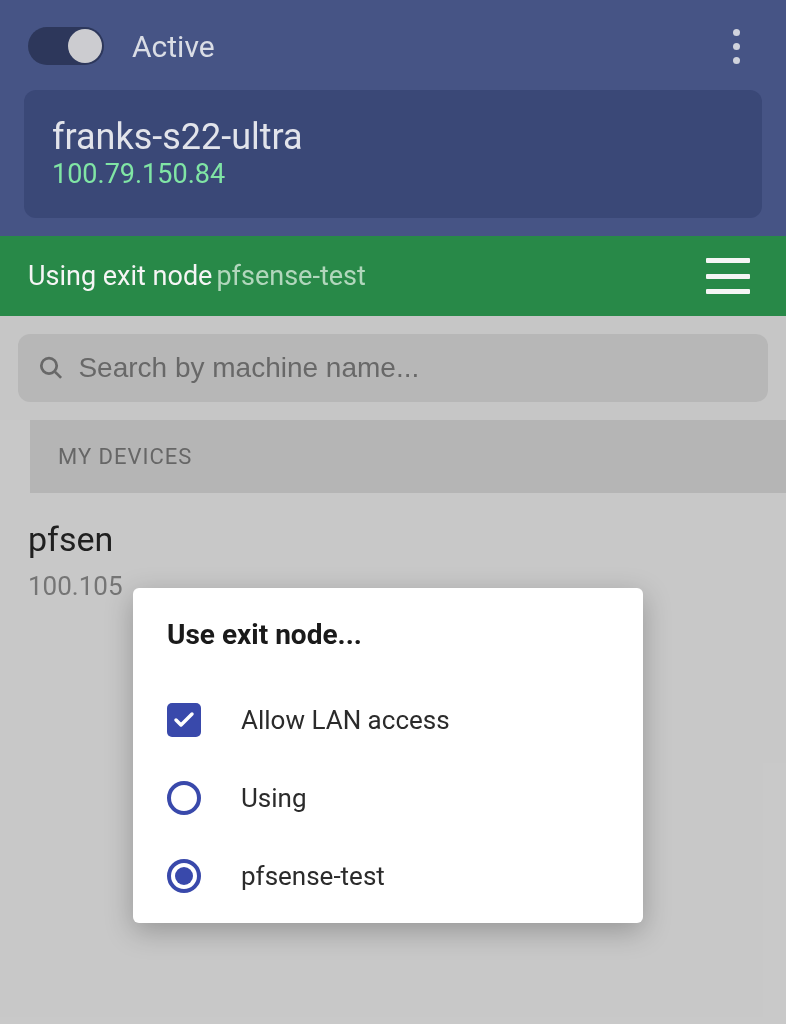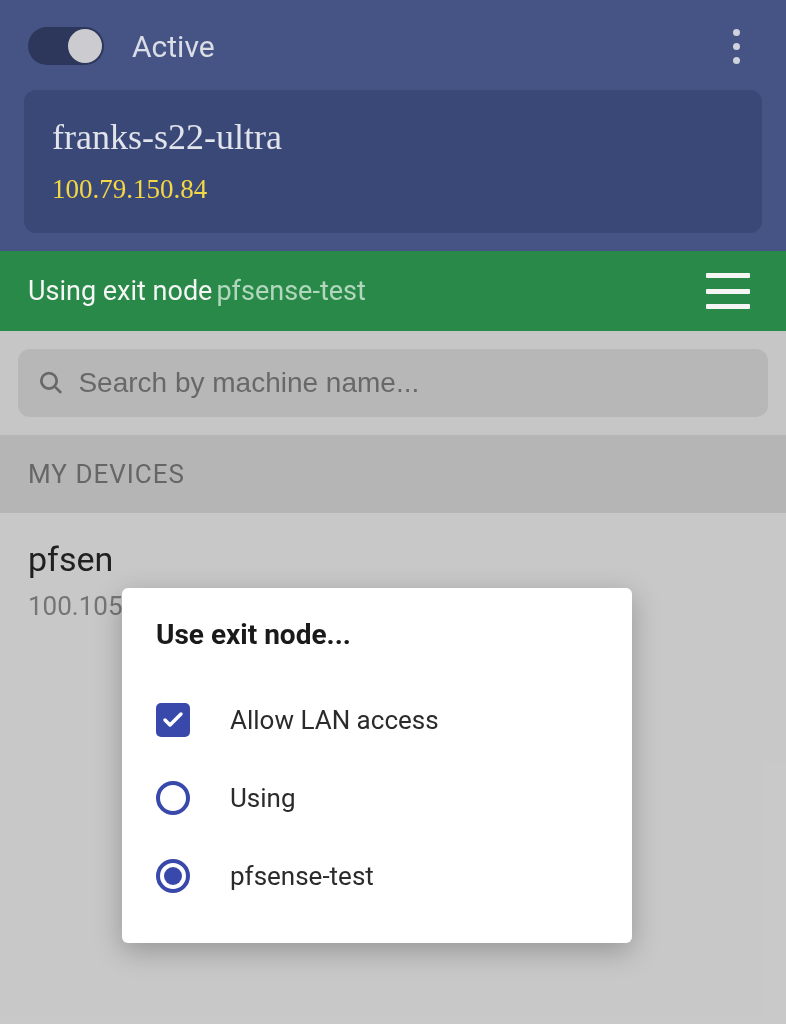--- a/index.html
+++ b/index.html
@@ -34,24 +34,23 @@
     align-items: center; justify-content: center; gap: 7px; cursor: pointer;
     margin-right: 6px;
   }
   .kebab span { width: 7px; height: 7px; border-radius: 50%; background: #d9dce6; }
 
   .device-card {
     background: #3d4b7c;
     border-radius: 12px;
     padding: 26px 28px 28px 28px;
     margin-top: 4px;
-    font-family: Liberation Serif, serif;
   }
   .device-name { color: #eceef5; font-size: 36px; font-weight: 400; }
-  .device-ip { color: #fde047; font-size: 27px; margin-top: 16px; }
+  .device-ip { color: #86efac; font-size: 27px; margin-top: 0; }
 
   .exit-banner {
     background: #2a8f4b;
     padding: 22px 28px;
     display: flex; align-items: center; justify-content: space-between;
   }
   .exit-left { display: flex; flex-direction: row; gap: 4px; }
   .exit-title { color: #ffffff; font-size: 27px; }
   .exit-sub { color: #b9e0c4; font-size: 27px; }
   .hamburger {
@@ -71,39 +70,39 @@
   .search input {
     border: none; background: transparent; outline: none;
     font-size: 28px; color: #555; width: 100%;
   }
   .search input::placeholder { color: #6d6d6d; }
   .search .mag { width: 28px; height: 28px; }
 
   .section-header {
     background: #bdbdbd;
     padding: 24px 28px;
-    color: #6b6b6b; font-size: 26px; letter-spacing: 1px;
+    color: #6b6b6b; font-size: 22px; letter-spacing: 1px; margin-left: 30px;
   }
 
   .row {
     background: #d1d1d1;
     padding: 26px 28px;
   }
   .row .r-name { color: #222; font-size: 34px; }
   .row .r-ip { color: #7a7a7a; font-size: 26px; margin-top: 12px; }
 
   
   .dialog {
     position: absolute;
-    left: 122px; top: 588px;
+    left: 133px; top: 588px;
     width: 510px;
     background: #ffffff;
     border-radius: 6px;
     box-shadow: 0 8px 28px rgba(0,0,0,0.25);
-    padding: 30px 34px 28px 34px;
+    padding: 30px 34px 8px 34px;
   }
   .dialog-title { font-size: 28px; font-weight: 700; color: #1a1a1a; margin-bottom: 30px; }
   .opt {
     display: flex; align-items: center; gap: 24px;
     padding: 22px 0;
     cursor: pointer;
   }
   .opt .lbl { font-size: 26px; color: #2b2b2b; margin-left: 16px; }
   .cb {
     width: 34px; height: 34px; border-radius: 5px;

